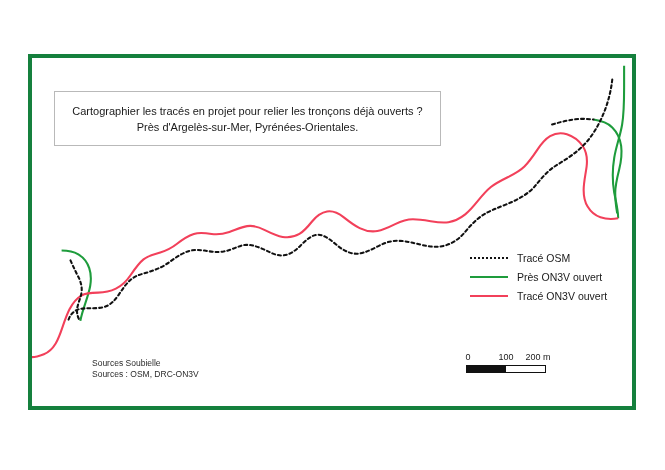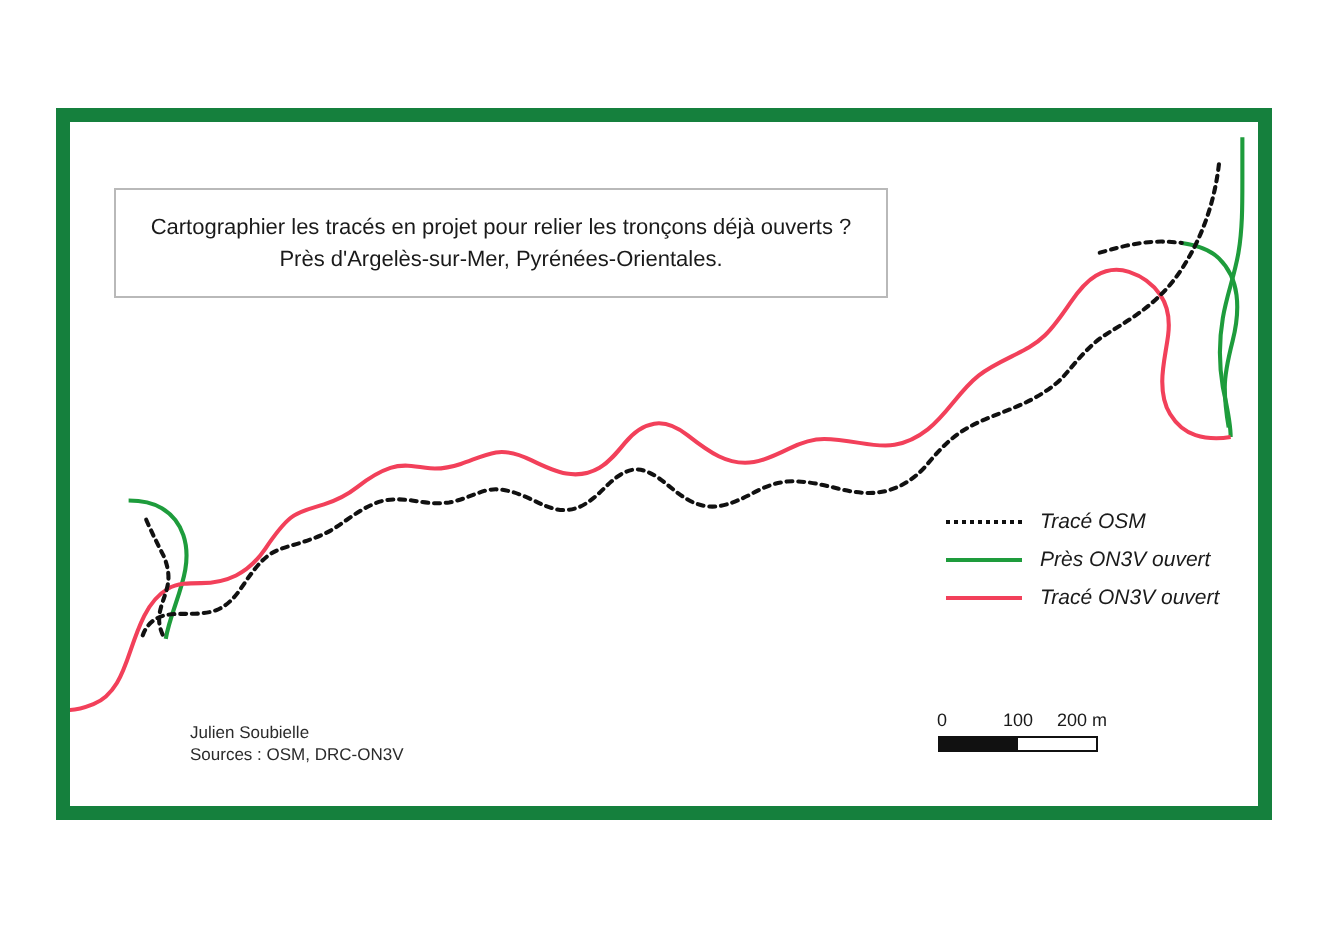--- a/index.html
+++ b/index.html
@@ -12,21 +12,21 @@
     height: 470px;
     font-family: "Liberation Sans", sans-serif;
     overflow: hidden;
   }
   #map-figure {
     position: absolute;
     left: 28px;
     top: 54px;
     width: 608px;
     height: 356px;
-    border: 7px solid #15803d;
+    border: 4px solid #15803d;
     background: #ffffff;
     box-sizing: border-box;
     overflow: hidden;
   }
   #map-canvas {
     position: absolute;
     left: 0;
     top: 0;
     width: 100%;
     height: 100%;
@@ -51,21 +51,20 @@
     color: #1a1a1a;
     line-height: 16px;
     text-align: center;
     white-space: nowrap;
   }
   #legend {
     position: absolute;
     left: 438px;
     top: 190px;
     z-index: 5;
-    font-style: italic;
   }
   .legend-row {
     display: flex;
     align-items: center;
     height: 19px;
   }
   .legend-key {
     width: 38px;
     height: 12px;
     position: relative;
@@ -182,17 +181,17 @@
       <span style="left:40px">100</span>
       <span style="left:72px">200 m</span>
     </div>
     <div class="bar">
       <span class="seg dark"></span>
       <span class="seg light"></span>
     </div>
   </div>
 
   <div id="credits">
-    <div>Julien Soubielle</div>
+    <div>Sources Soubielle</div>
     <div>Sources : OSM, DRC-ON3V</div>
   </div>
 
 </div>
 
 </body></html>

